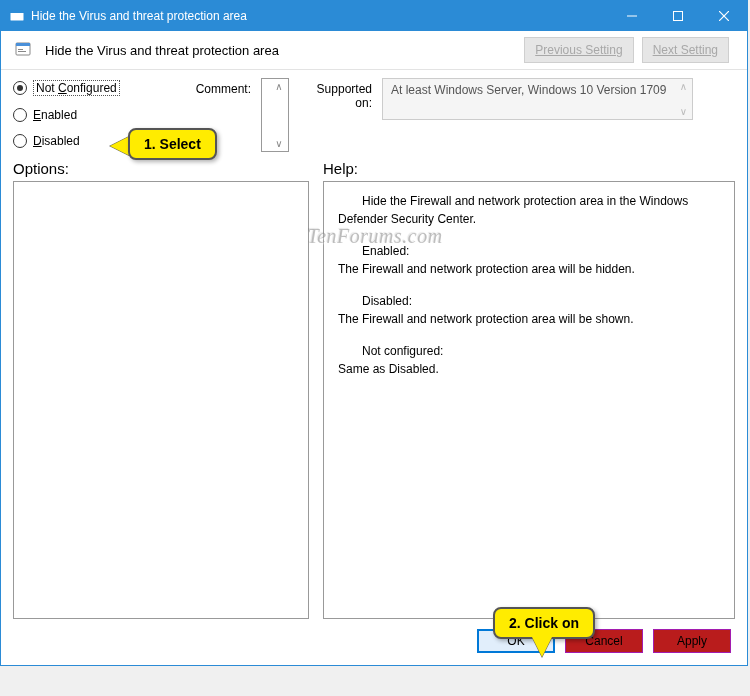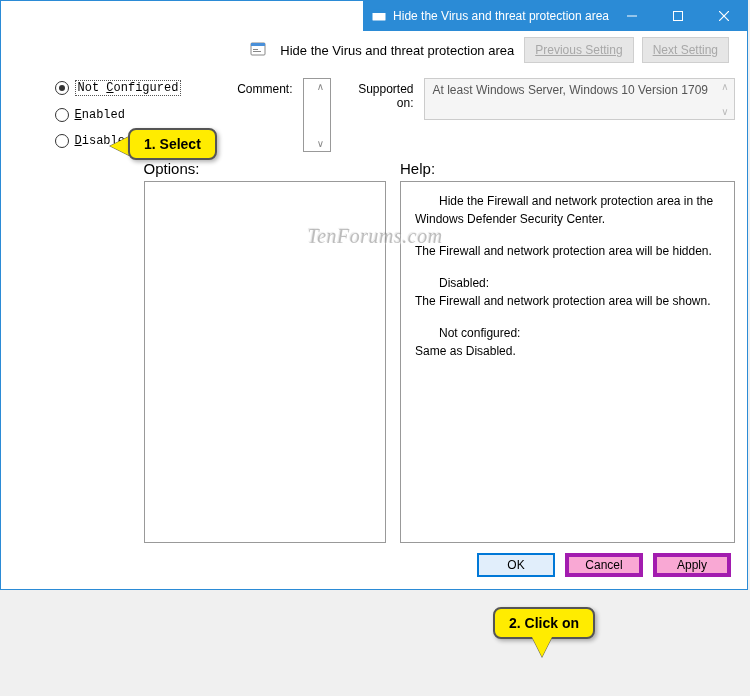--- a/index.html
+++ b/index.html
@@ -8,26 +8,25 @@
     font-family: "Segoe UI", Tahoma, sans-serif;
     font-size: 12px;
     background: #f0f0f0;
     width: 750px;
     height: 696px;
     overflow: hidden;
     position: relative;
   }
   .window {
     width: 748px;
-    height: 590px;
+    height: 666px;
     background: #fff;
     border: 1px solid #2b8bd6;
     display: flex;
     flex-direction: column;
-    align-items: flex-end;
   }
   .titlebar {
     background: #2b8bd6;
     color: #fff;
     height: 30px;
     display: flex;
     align-items: center;
     padding-left: 8px;
     font-size: 12px;
   }
@@ -87,21 +86,20 @@
   .radio-col {
     display: flex;
     flex-direction: column;
     gap: 12px;
     padding-top: 2px;
   }
   .radio-item {
     display: flex;
     align-items: center;
     gap: 6px;
-    font-family: Liberation Mono, monospace;
   }
   .radio-outer {
     width: 14px; height: 14px;
     border-radius: 50%;
     border: 1px solid #333;
     display: inline-flex;
     align-items: center;
     justify-content: center;
     background: #fff;
   }
@@ -170,22 +168,22 @@
   .help-block { margin-bottom: 14px; }
   .footer {
     display: flex;
     justify-content: flex-end;
     gap: 10px;
     padding: 10px 16px 12px 0;
   }
   .btn {
     min-width: 78px;
     height: 24px;
-    background: #f9a8d4;
-    border: 4px solid #a21caf;
+    background: #b91c1c;
+    border: 1px solid #a21caf;
     display: flex;
     align-items: center;
     justify-content: center;
     font-size: 12px;
   }
   .btn.primary {
     border: 2px solid #0078d7;
     background: #e1eefb;
   }
   
@@ -330,20 +328,21 @@
   <div class="panels-row">
     <div class="panel-col" style="flex:0 0 41%">
       <span class="panel-label">Options:</span>
       <div class="panel-box"></div>
     </div>
     <div class="panel-col">
       <span class="panel-label">Help:</span>
       <div class="panel-box">
         <div class="help-block help-indent">Hide the Firewall and network protection area in the Windows Defender Security Center.</div>
         <div class="help-block">
+          <div class="help-indent">Enabled:</div>
           <div>The Firewall and network protection area will be hidden.</div>
         </div>
         <div class="help-block">
           <div class="help-indent">Disabled:</div>
           <div>The Firewall and network protection area will be shown.</div>
         </div>
         <div class="help-block">
           <div class="help-indent">Not configured:</div>
           <div>Same as Disabled.</div>
         </div>

